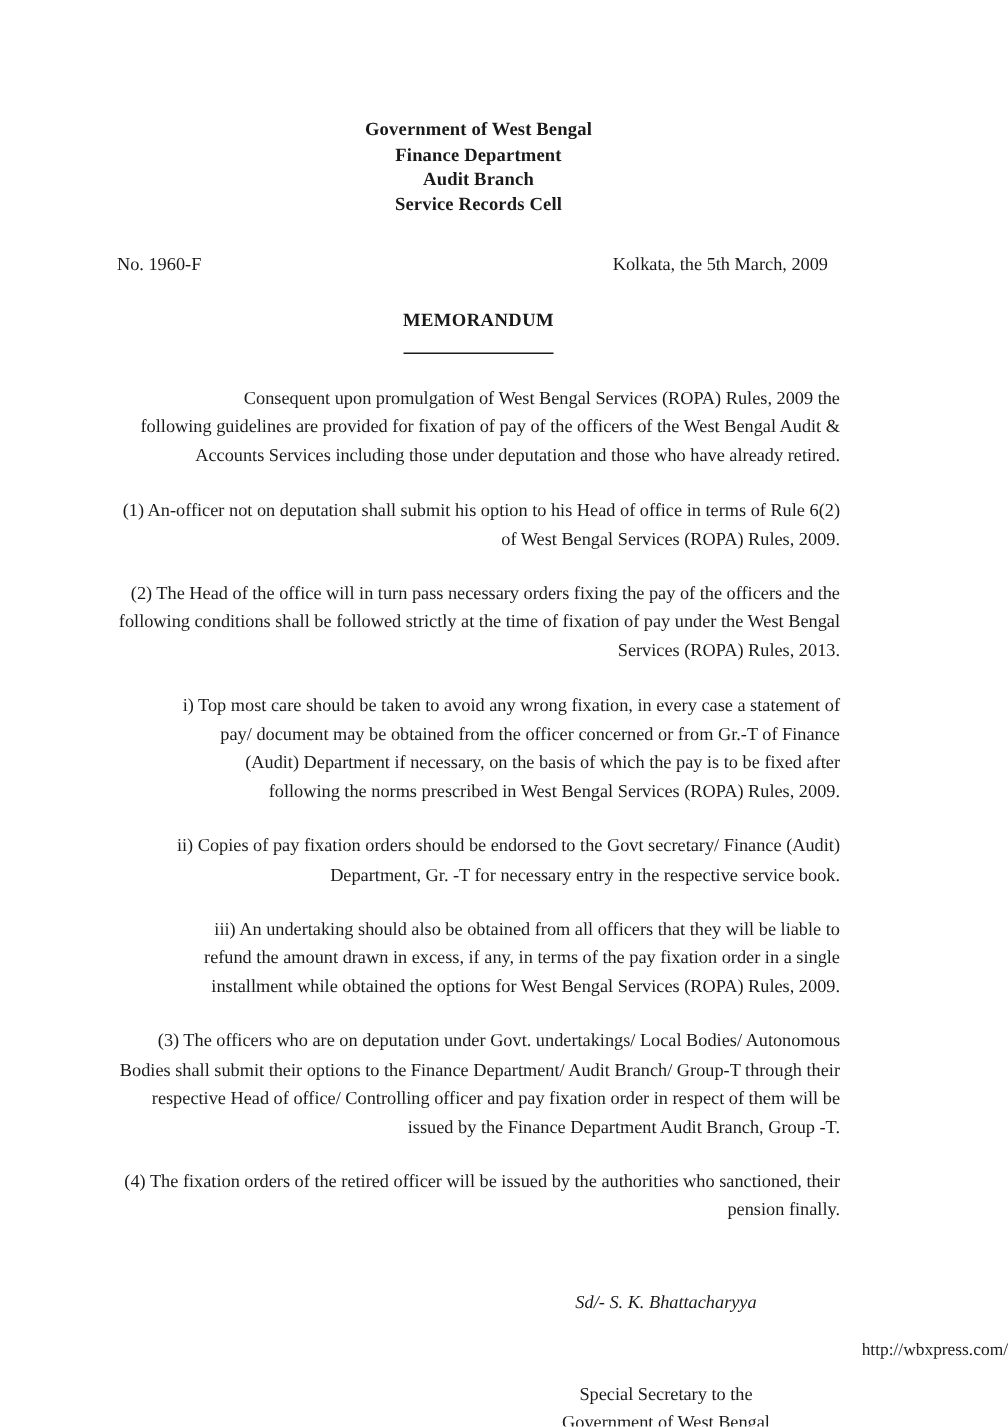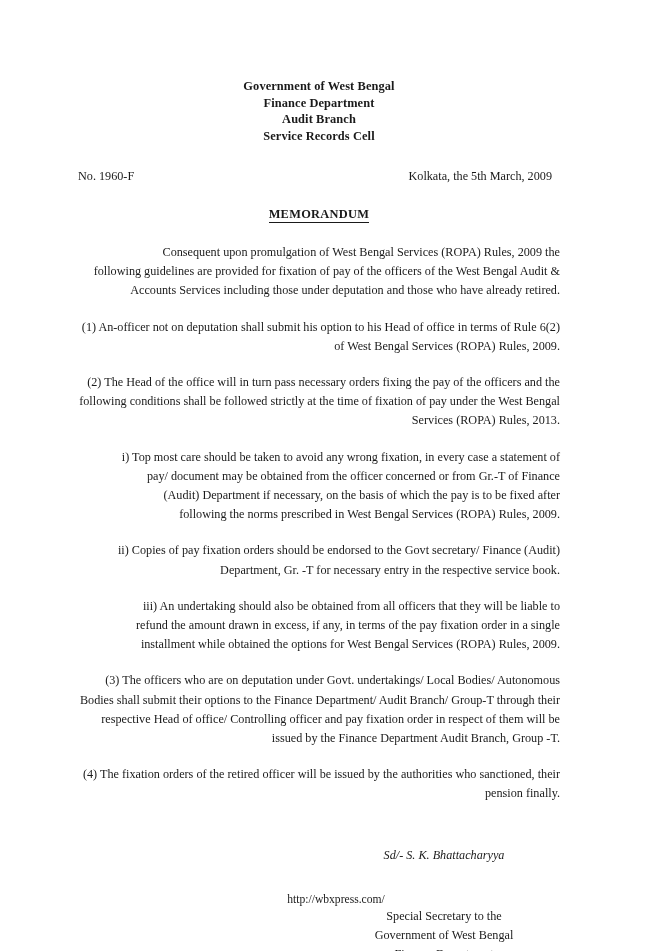--- a/index.html
+++ b/index.html
@@ -50,21 +50,21 @@
   .title-wrap {
     text-align: center;
     margin-top: 20px;
   }
   .doc-title {
     display: inline-block;
     font-weight: bold;
     font-size: 12.4px;
     letter-spacing: 0.3px;
     border-bottom: 1px solid #1a1a1a;
-    padding-bottom: 0px;
+    padding-bottom: 14px;
     line-height: 15px;
   }
 
   
   .body {
     margin-top: 20px;
     font-size: 12.2px;
     line-height: 19.2px;
     text-align: right;
   }
@@ -96,21 +96,21 @@
     margin-bottom: 42px;
   }
   .sig-desig div { white-space: nowrap; }
 
   
   .footer {
     position: absolute;
     left: 0;
     top: 893px;
     width: 672px;
-    text-align: center;
+    text-align: right;
     font-size: 11.6px;
     color: #1a1a1a;
   }
 </style>
 </head>
 <body>
 
 <div class="page">
 
   <div class="letterhead">

